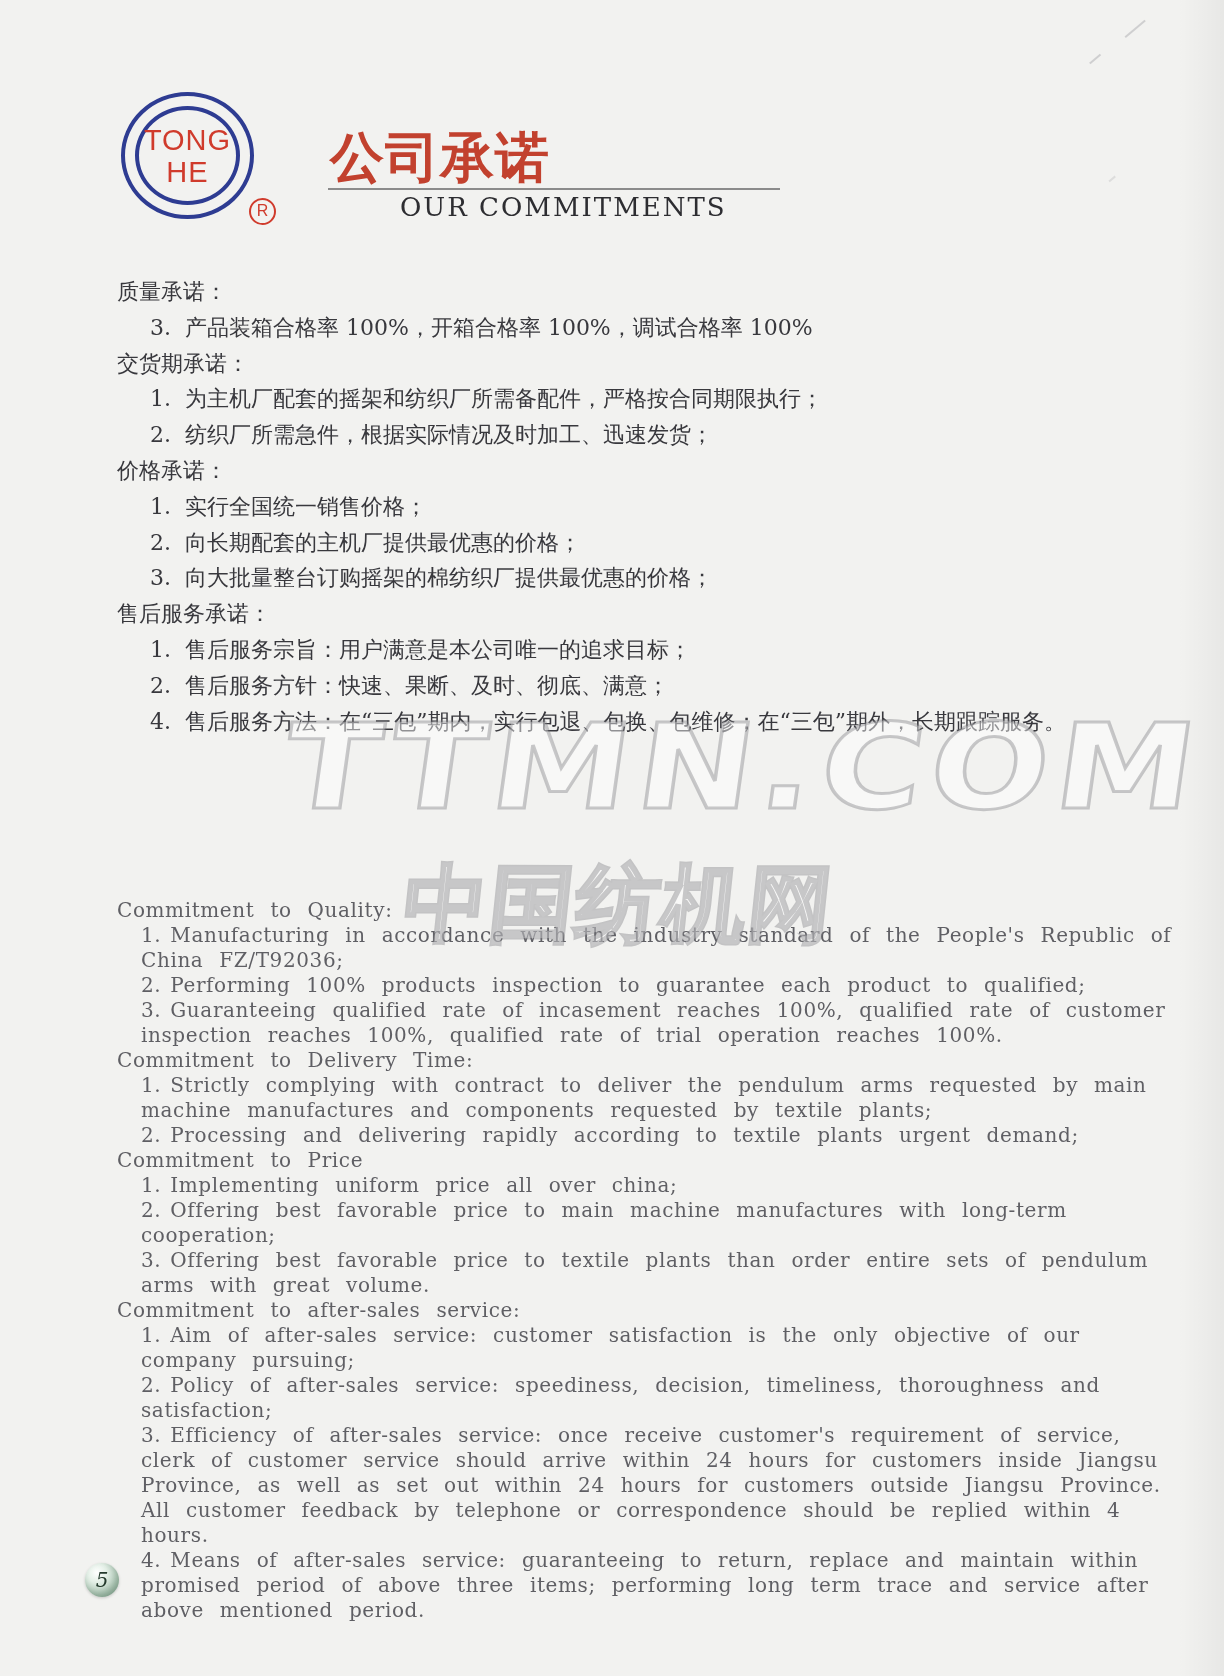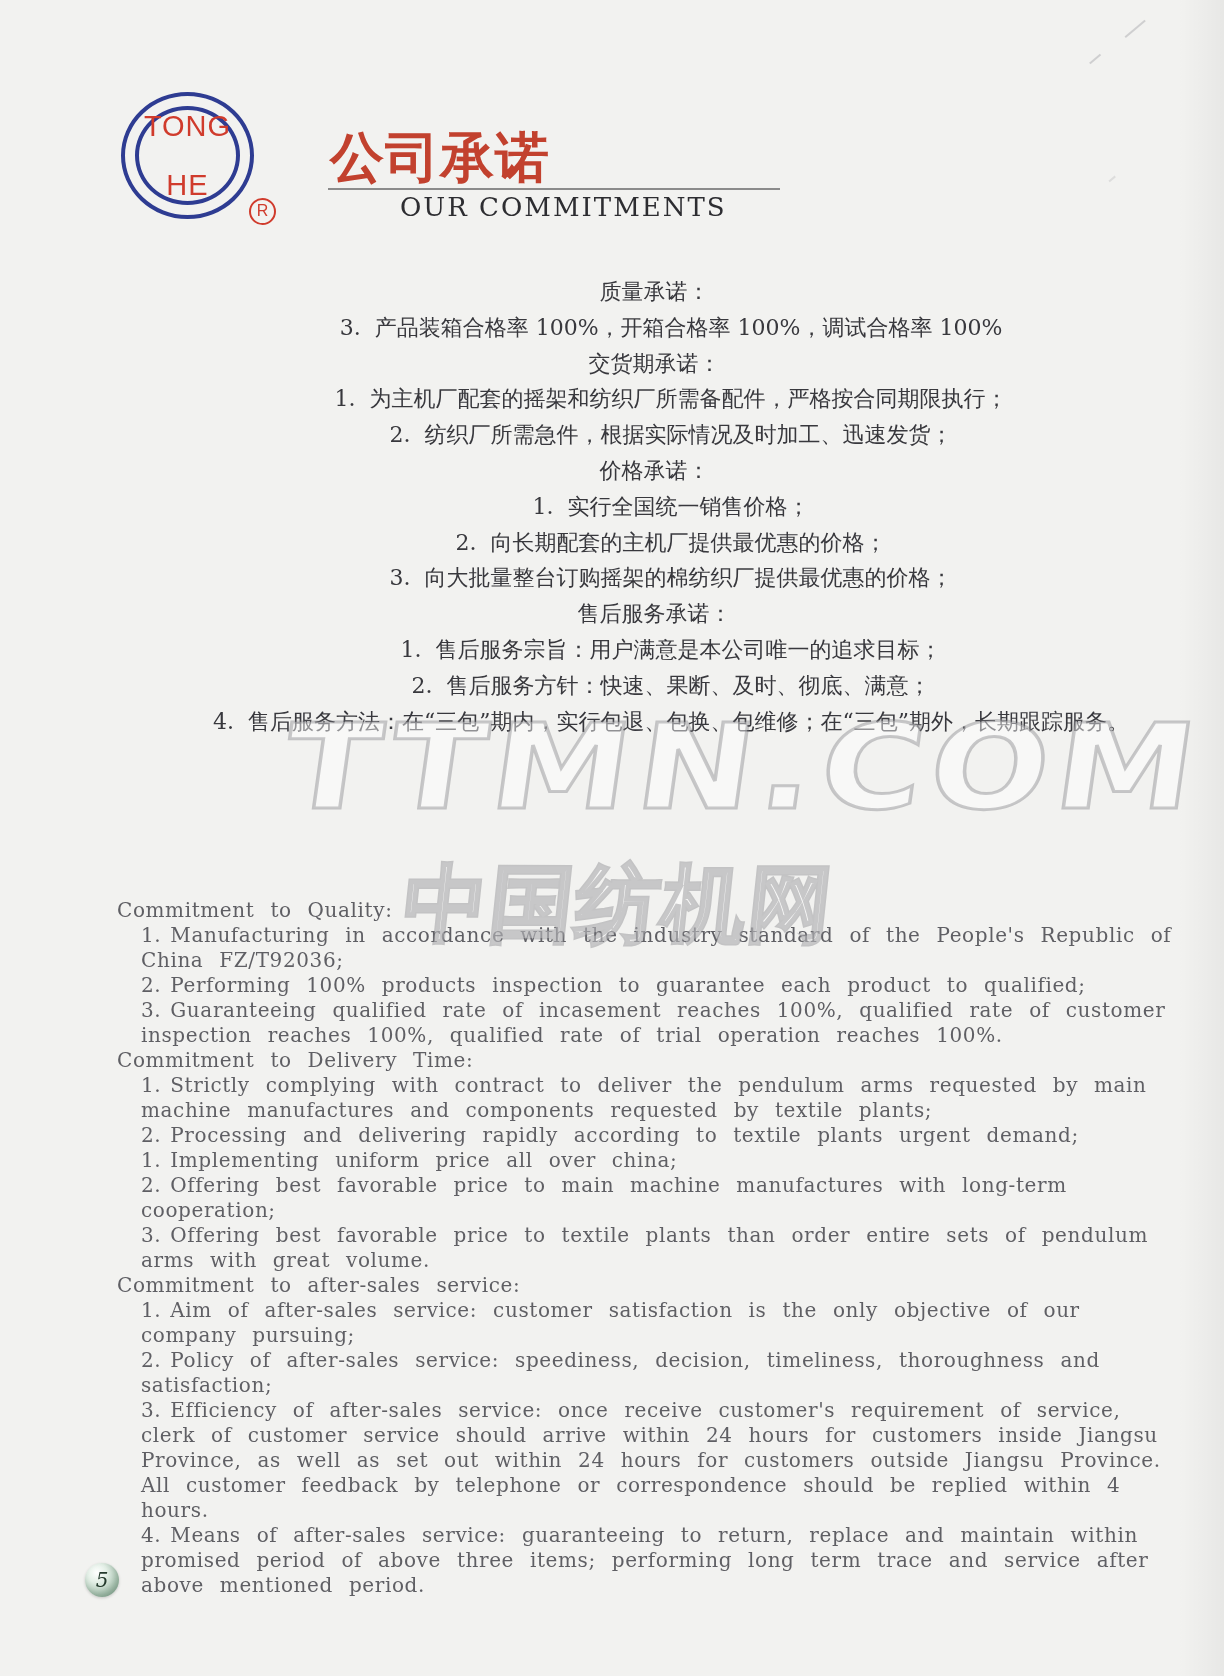--- a/index.html
+++ b/index.html
@@ -5,37 +5,37 @@
   html,body{margin:0;padding:0;background:#e9e9e7;}
   .page{
     position:relative;width:1224px;height:1676px;margin:0 auto;
     background:#f2f2f0;overflow:hidden;
     font-family:"DejaVu Serif","Liberation Serif",serif;
   }
   
   .logo{position:absolute;left:121px;top:92px;width:170px;height:145px;}
   .ring-outer{position:absolute;left:0;top:0;width:133px;height:127px;border:4px solid #2e3c92;border-radius:50%;box-sizing:border-box;}
   .ring-inner{position:absolute;left:10px;top:10px;width:105px;height:99px;border:4px solid #2e3c92;border-radius:50%;box-sizing:border-box;
-    display:flex;flex-direction:column;align-items:center;justify-content:space-between;}
+    display:flex;flex-direction:column;align-items:center;justify-content:center;}
   .logo-line{font-family:"Liberation Sans",sans-serif;color:#d03b2c;font-size:29px;line-height:32px;letter-spacing:1px;}
   .reg-mark{position:absolute;left:128px;top:106px;width:27px;height:27px;border:2.5px solid #d03b2c;border-radius:50%;box-sizing:border-box;
     color:#d03b2c;font-family:"Liberation Sans",sans-serif;font-size:16px;line-height:22px;text-align:center;}
   .title-zh{position:absolute;left:330px;top:122px;margin:0;font-size:54px;font-weight:600;color:#c2412e;letter-spacing:1px;font-family:Liberation Mono, monospace;}
   .title-rule{position:absolute;left:328px;top:188px;width:452px;height:2px;background:#8b8b8b;}
   .title-en{position:absolute;left:400px;top:192px;width:392px;text-align:left;font-size:26px;letter-spacing:2px;color:#2d2d31;}
   
   .wm{position:absolute;z-index:5;pointer-events:none;font-weight:bold;line-height:1;white-space:nowrap;
       color:rgba(255,255,255,0.45);-webkit-text-stroke:3px rgba(126,126,131,0.40);}
   .wm1{left:285px;top:708px;font-size:118px;letter-spacing:6px;font-family:"DejaVu Sans","Liberation Sans",sans-serif;
        transform:skewX(-8deg) scaleX(1.18);transform-origin:left center;}
   .wm2{left:404px;top:862px;font-size:84px;letter-spacing:2px;font-family:"DejaVu Serif",serif;
        transform:skewX(-6deg);transform-origin:left center;}
   
   .zh{position:absolute;left:117px;top:274px;width:1075px;z-index:1;
-      font-size:22px;line-height:35.8px;color:#38383d;text-align:center;}
+      font-size:22px;line-height:35.8px;color:#38383d;text-align:left;}
   .zh .h{margin:0;}
   .zh .item{margin:0;padding-left:15px;text-indent:18px;}
   .zh .num{margin-right:14px;}
   
   .en{position:absolute;left:117px;top:898px;width:1055px;z-index:1;
       font-size:20px;line-height:25px;color:#5f5f64;letter-spacing:0.6px;word-spacing:9px;}
   .en .h{margin:0;}
   .en .item{margin:0;padding-left:24px;}
   .en .num{margin-right:9px;}
   
@@ -137,20 +137,21 @@
         <div class="h">Commitment to Delivery Time:</div>
         <div>
 
             <div class="item"><span class="num">1.</span><span class="txt">Strictly complying with contract to deliver the pendulum arms requested by main machine manufactures and components requested by textile plants;</span></div>
 
             <div class="item"><span class="num">2.</span><span class="txt">Processing and delivering rapidly according to textile plants urgent demand;</span></div>
           </div>
       </div>
 
       <div class="sec">
+        <div class="h">Commitment to Price</div>
         <div>
 
             <div class="item"><span class="num">1.</span><span class="txt">Implementing uniform price all over china;</span></div>
 
             <div class="item"><span class="num">2.</span><span class="txt">Offering best favorable price to main machine manufactures with long-term cooperation;</span></div>
 
             <div class="item"><span class="num">3.</span><span class="txt">Offering best favorable price to textile plants than order entire sets of pendulum arms with great volume.</span></div>
           </div>
       </div>
 

